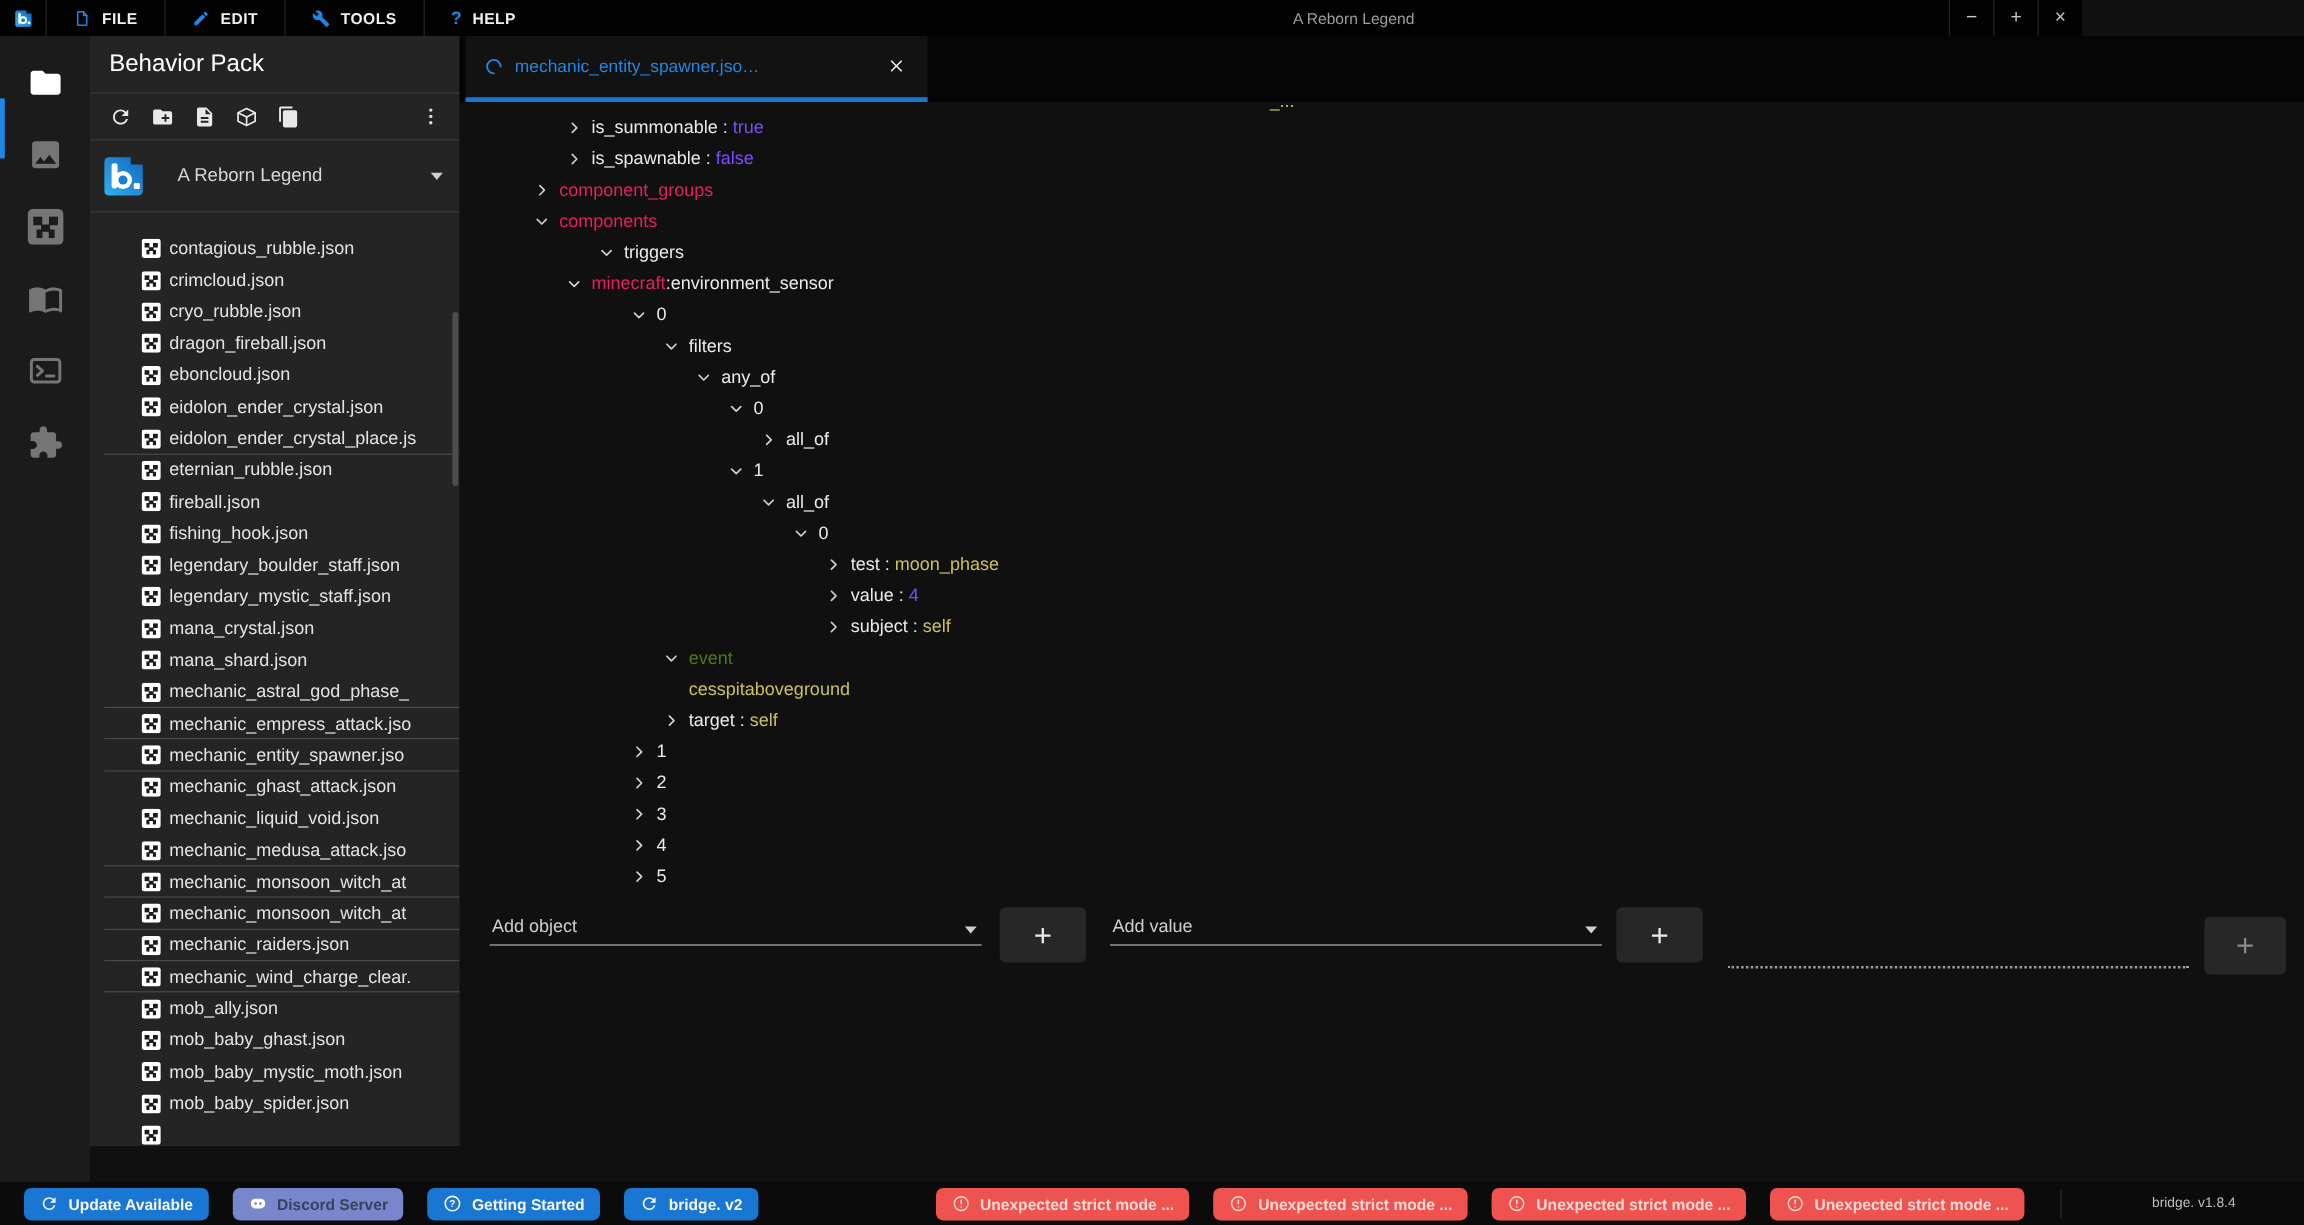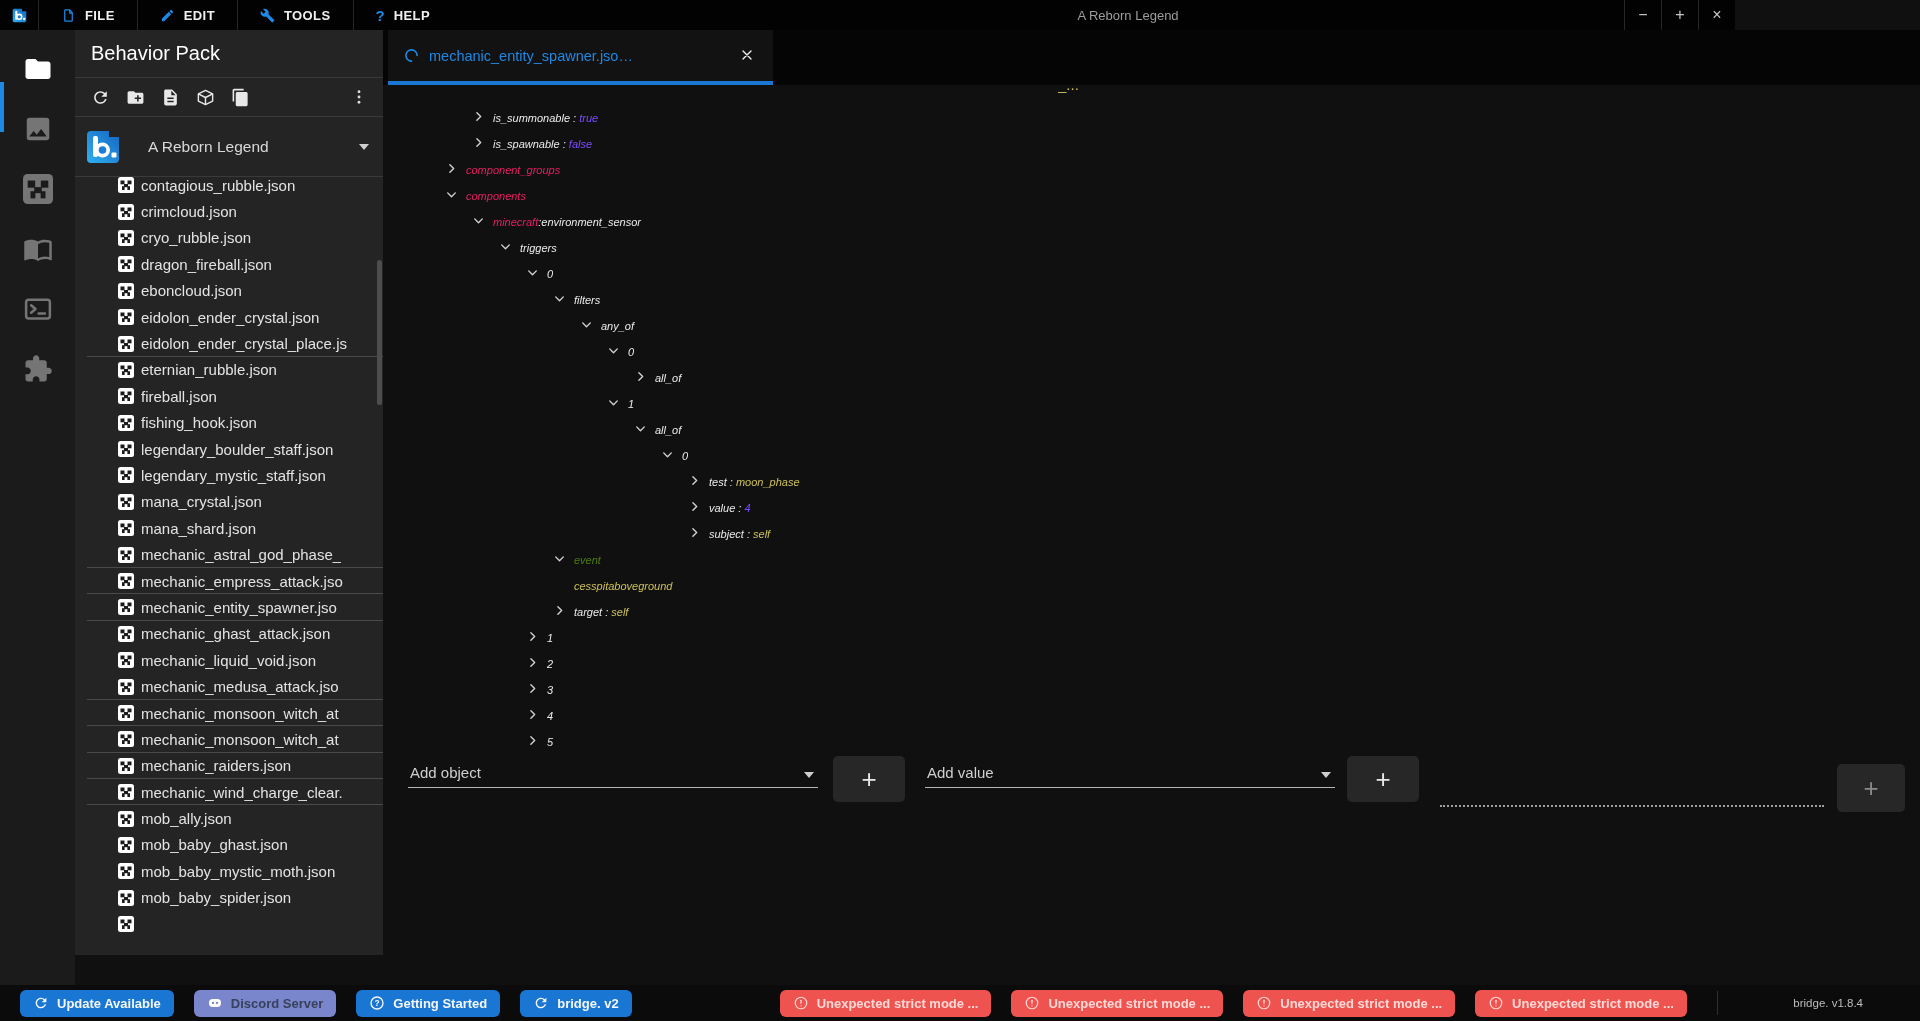--- a/index.html
+++ b/index.html
@@ -44,21 +44,21 @@
   .sb-tool svg { width:19px; height:19px; }
   .sb-kebab { margin-left:auto; width:20px; height:22px; color:#dcdcdc; display:flex;
               align-items:center; justify-content:center; cursor:pointer; }
   .sb-kebab svg { width:18px; height:18px; }
   .project { height:60px; display:flex; align-items:center; padding:0 14px 0 8px;
              border-bottom:1px solid #3a3a3a; cursor:pointer; }
   .project svg.plogo { width:40px; height:40px; }
   .project .pname { margin-left:25px; color:#d8d8d8; font-size:15.5px; }
   .caret { width:0; height:0; border-left:5px solid transparent; border-right:5px solid transparent;
            border-top:6px solid #cfcfcf; margin-left:auto; }
-  .filelist { position:absolute; left:0; top:142px; width:308px; height:777px; overflow:hidden; }
+  .filelist { position:absolute; left:0; top:164px; width:308px; height:777px; overflow:hidden; }
   .file-row { height:26.4px; display:flex; align-items:center; padding-left:43px; cursor:pointer;
               position:relative; }
   .file-row.divided::after { content:""; position:absolute; left:12px; right:0; bottom:0;
                              height:1px; background:#4a4a4a; }
   .file-ico { width:16px; height:16px; margin-right:7px; flex:none; color:#ffffff; }
   .file-ico svg { width:16px; height:16px; display:block; }
   .file-name { color:#e3e3e3; font-size:15px; white-space:nowrap; overflow:hidden; }
   .sb-scrollthumb { position:absolute; right:1px; top:230px; width:5px; height:145px;
                     background:#4d4d4d; border-radius:3px; cursor:pointer; }
 
@@ -70,21 +70,21 @@
   .tab .spin { width:15px; height:15px; color:#1E88E5; flex:none; }
   .tab .spin svg { width:15px; height:15px; display:block; }
   .tab .tab-label { margin-left:10px; color:#1E88E5; font-size:14.5px; font-weight:500;
                     white-space:nowrap; overflow:hidden; flex:1; }
   .tab .tab-close { width:18px; height:18px; color:#f0f0f0; flex:none; cursor:pointer; margin-left:8px; }
   .tab .tab-close svg { width:16px; height:16px; }
 
   
   .editor { position:absolute; left:383px; top:85px; width:1537px; height:663px; background:#101010;
             padding-top:13px; overflow:hidden; }
-  .trow { height:26px; display:flex; align-items:flex-end; font-size:11px; cursor:pointer;font-style:italic; }
+  .trow { height:26px; display:flex; align-items:flex-start; font-size:15px; cursor:pointer; }
   .trow .ind { flex:none; }
   .trow .chev { width:16px; height:16px; flex:none; margin-left:0; margin-right:7px;
                 color:#d0d0d0; display:flex; align-items:center; justify-content:center; }
   .trow .chev svg { width:13px; height:13px; }
   .tpart { white-space:pre; }
   .c-w { color:#ebebeb; }
   .c-k { color:#E91E63; }
   .c-u { color:#7C4DFF; }
   .c-y { color:#CDC15A; }
   .c-g { color:#4d7c0f; }
@@ -801,37 +801,37 @@
       <div class="trow">
         <span class="ind" style="width:60px"></span>
         <span class="chev">
           <svg viewBox="0 0 24 24" fill="none" stroke="currentColor" stroke-width="2.6" stroke-linecap="round" stroke-linejoin="round">
             <path d="M5 9l7 7 7-7"></path>
           </svg>
         </span>
         <span class="tpart c-k">components</span>
       </div>
       <div class="trow">
+        <span class="ind" style="width:114px"></span>
+        <span class="chev">
+          <svg viewBox="0 0 24 24" fill="none" stroke="currentColor" stroke-width="2.6" stroke-linecap="round" stroke-linejoin="round">
+            <path d="M5 9l7 7 7-7"></path>
+          </svg>
+        </span>
+        <span class="tpart c-w">triggers</span>
+      </div>
+      <div class="trow">
         <span class="ind" style="width:87px"></span>
         <span class="chev">
           <svg viewBox="0 0 24 24" fill="none" stroke="currentColor" stroke-width="2.6" stroke-linecap="round" stroke-linejoin="round">
             <path d="M5 9l7 7 7-7"></path>
           </svg>
         </span>
         <span class="tpart c-k">minecraft</span>
         <span class="tpart c-w">:environment_sensor</span>
-      </div>
-      <div class="trow">
-        <span class="ind" style="width:114px"></span>
-        <span class="chev">
-          <svg viewBox="0 0 24 24" fill="none" stroke="currentColor" stroke-width="2.6" stroke-linecap="round" stroke-linejoin="round">
-            <path d="M5 9l7 7 7-7"></path>
-          </svg>
-        </span>
-        <span class="tpart c-w">triggers</span>
       </div>
       <div class="trow">
         <span class="ind" style="width:141px"></span>
         <span class="chev">
           <svg viewBox="0 0 24 24" fill="none" stroke="currentColor" stroke-width="2.6" stroke-linecap="round" stroke-linejoin="round">
             <path d="M5 9l7 7 7-7"></path>
           </svg>
         </span>
         <span class="tpart c-w">0</span>
       </div>

